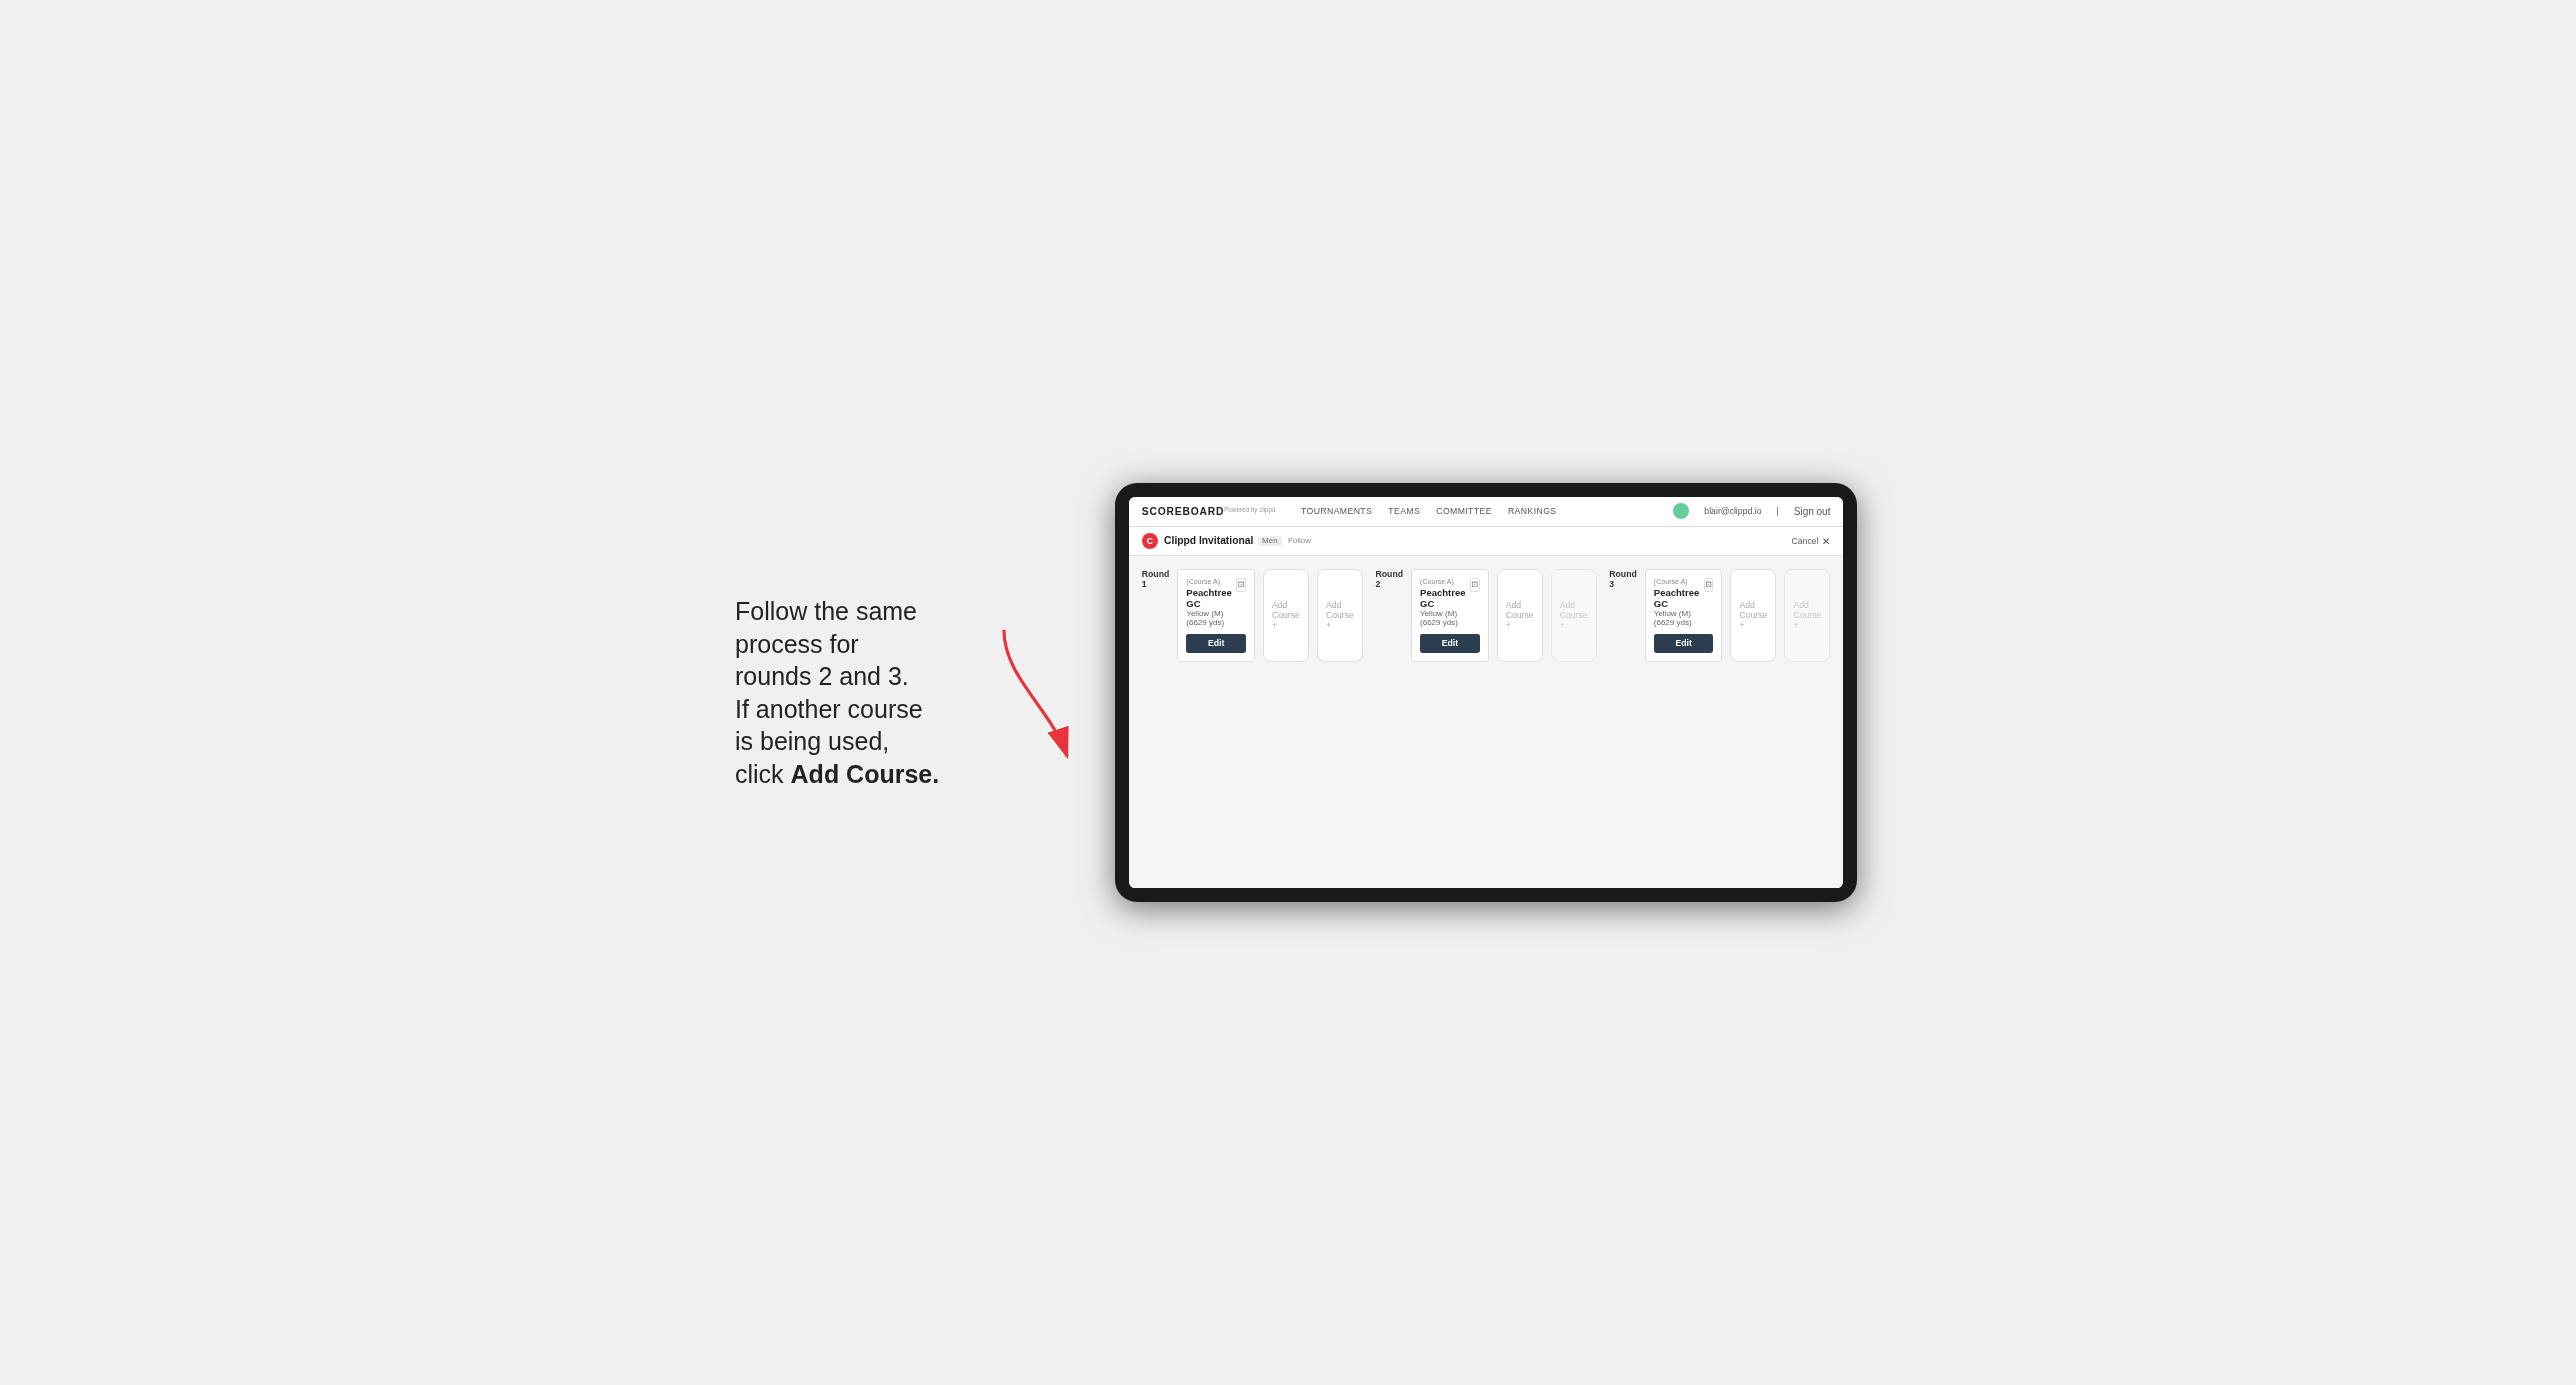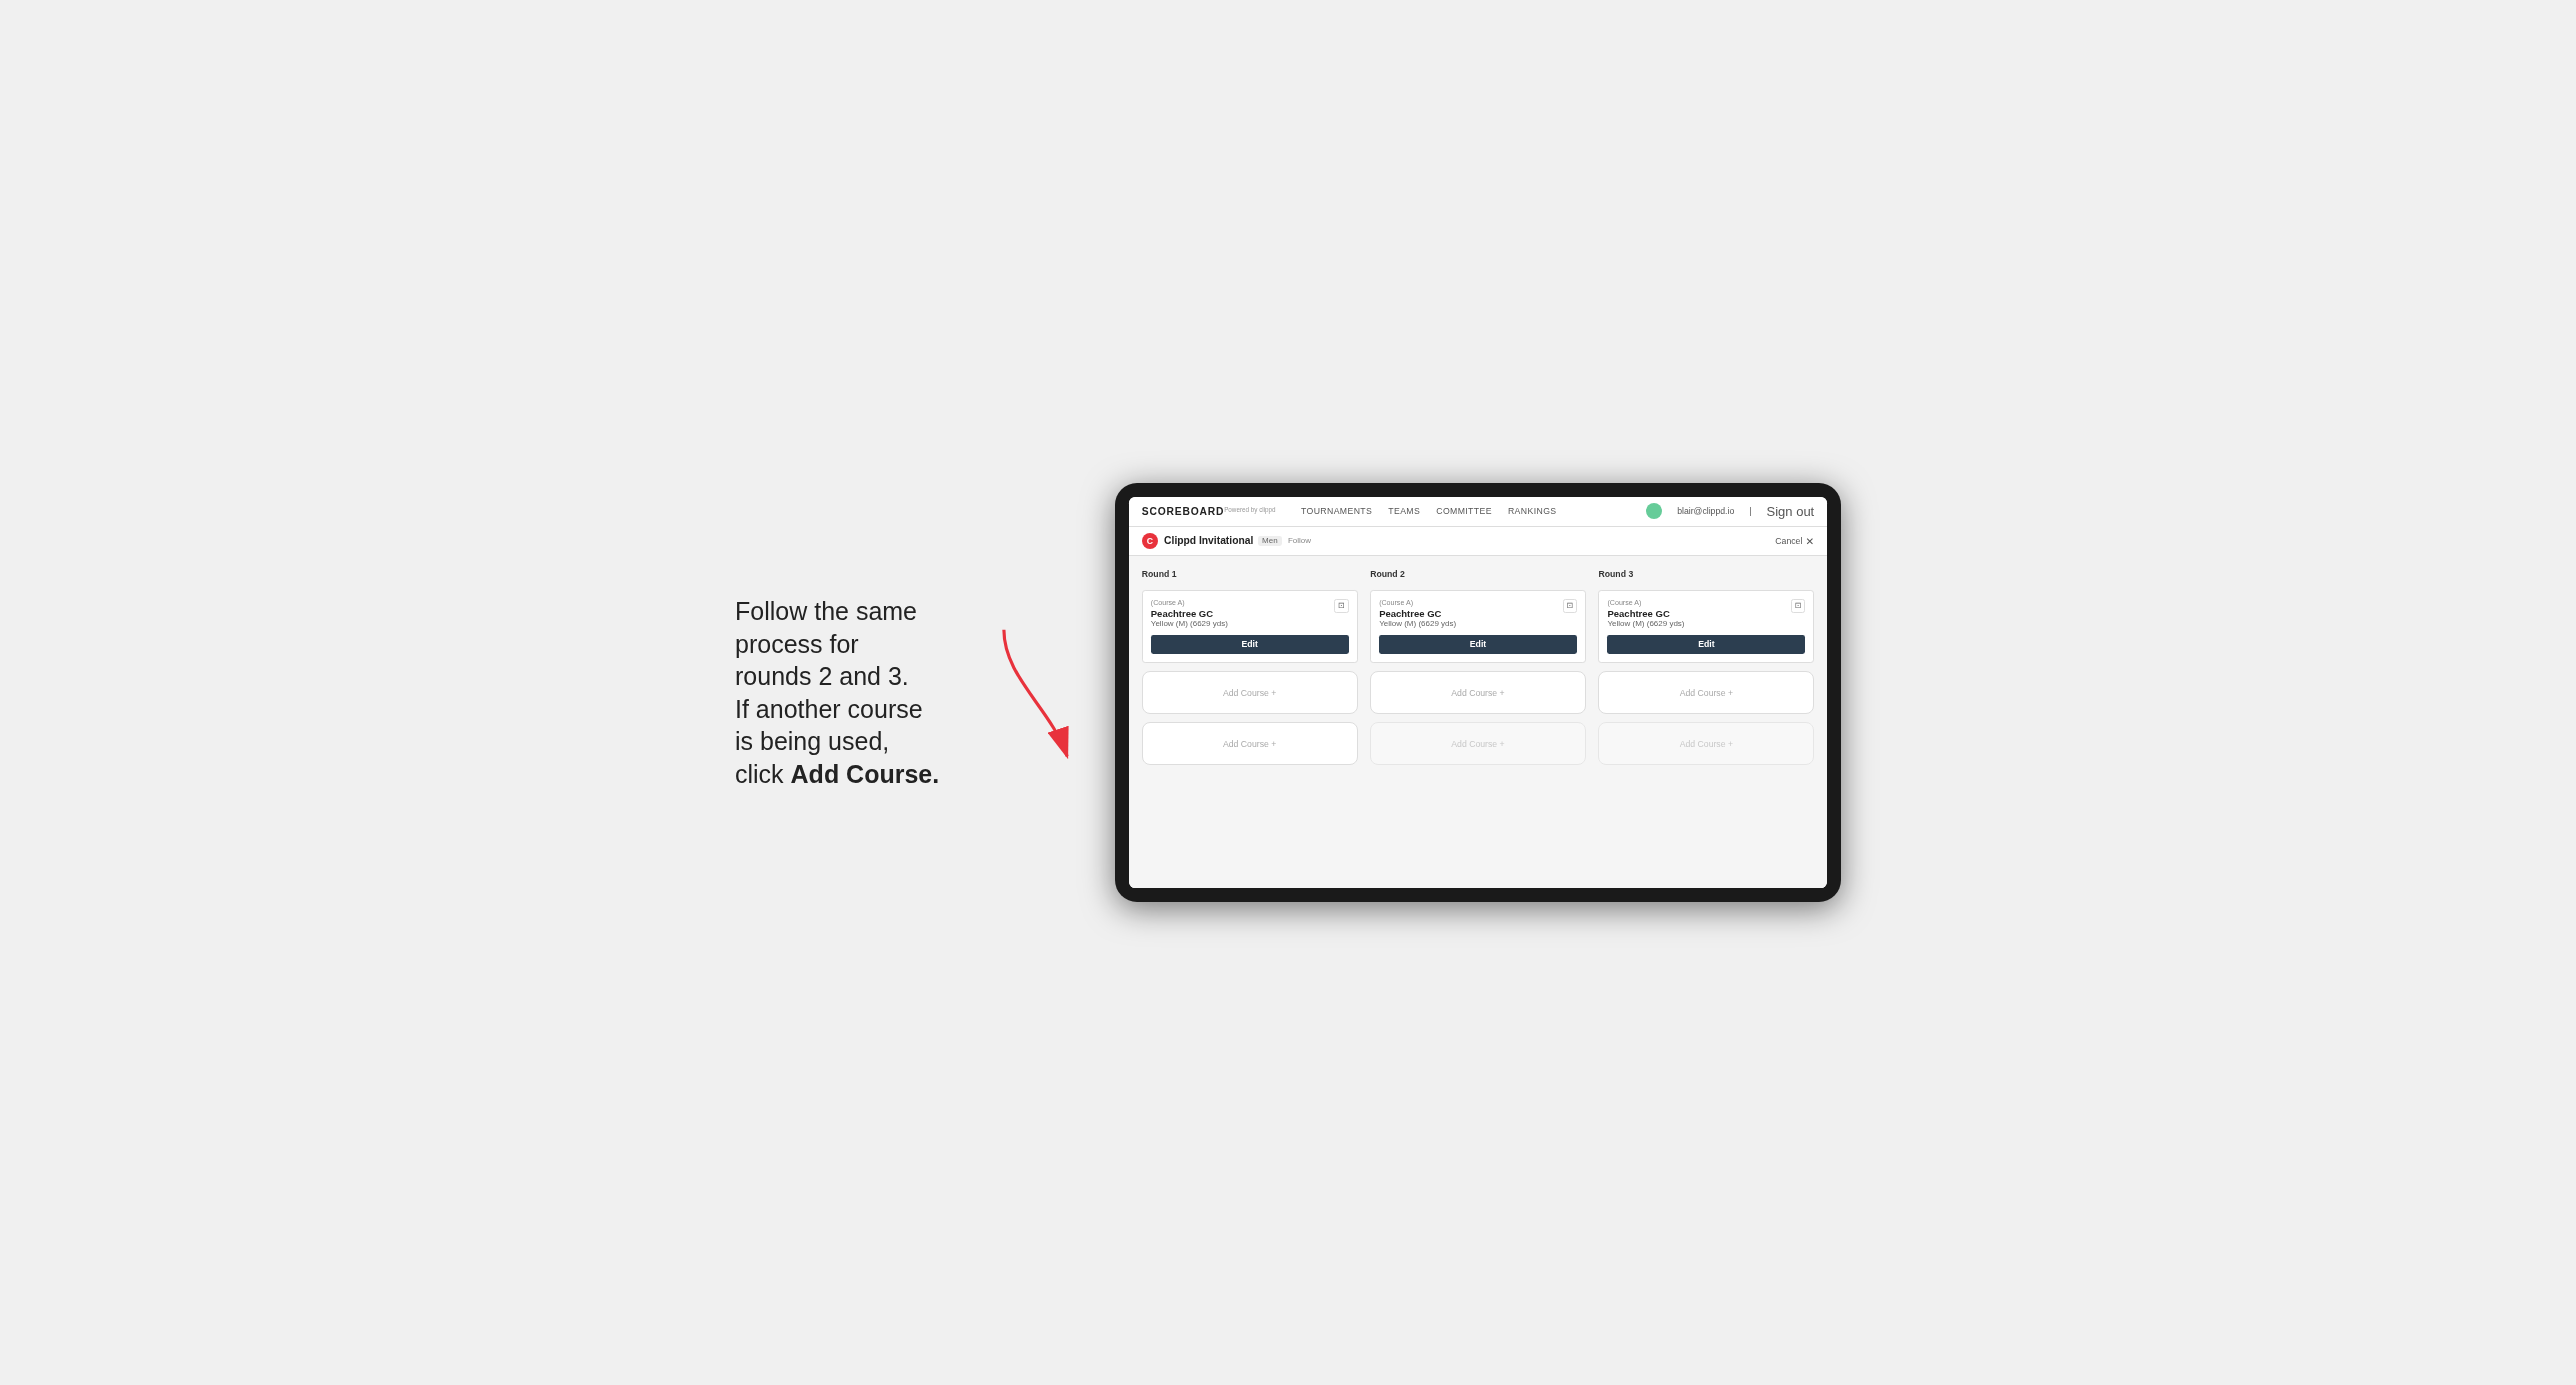--- a/index.html
+++ b/index.html
@@ -186,21 +186,20 @@
     }
 
     .rounds-grid {
       display: grid;
       grid-template-columns: 1fr 1fr 1fr;
       gap: 12.6px;
     }
 
     .round-column {
       display: flex;
-      flex-direction: column;
       gap: 8px;
     }
 
     .round-title {
       font-size: 8.7px;
       font-weight: 700;
       color: #333;
       margin-bottom: 3.2px;
     }
 
@@ -313,21 +312,21 @@
         <div class="nav-links">
           <a class="nav-link">TOURNAMENTS</a>
           <a class="nav-link">TEAMS</a>
           <a class="nav-link">COMMITTEE</a>
           <a class="nav-link">RANKINGS</a>
         </div>
         <div class="nav-right">
           <div class="user-avatar"></div>
           <span>blair@clippd.io</span>
           <span>|</span>
-          <a style="color:#555;text-decoration:none;font-size:13px;">Sign out</a>
+          <a style="color:#555;text-decoration:none;font-size:10px;">Sign out</a>
         </div>
       </div>
 
       <div class="sub-header">
         <div class="sub-header-logo">C</div>
         <span class="sub-header-title">Clippd Invitational</span>
         <span class="sub-header-badge">Men</span>
         <span class="sub-header-hosting">Follow</span>
         <div class="sub-header-cancel">
           <a style="color:#555;text-decoration:none;font-size:8.7px;">Cancel</a>

